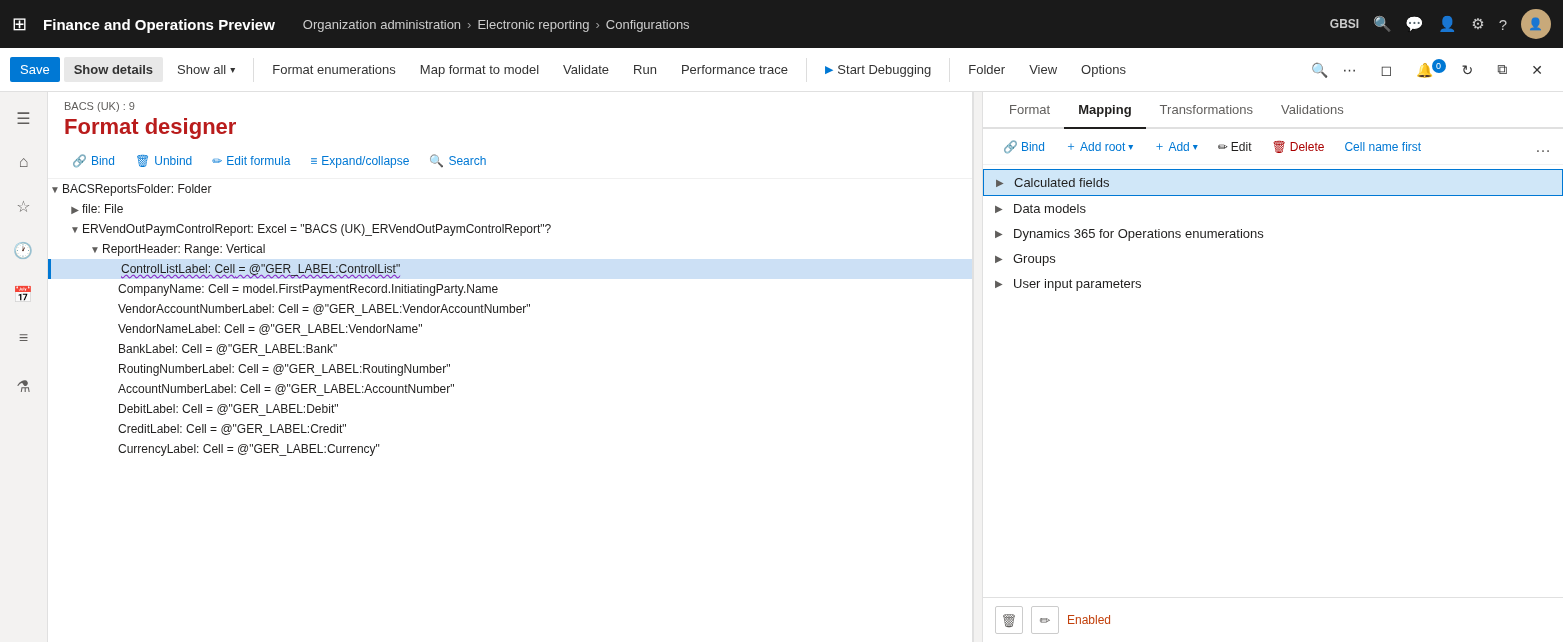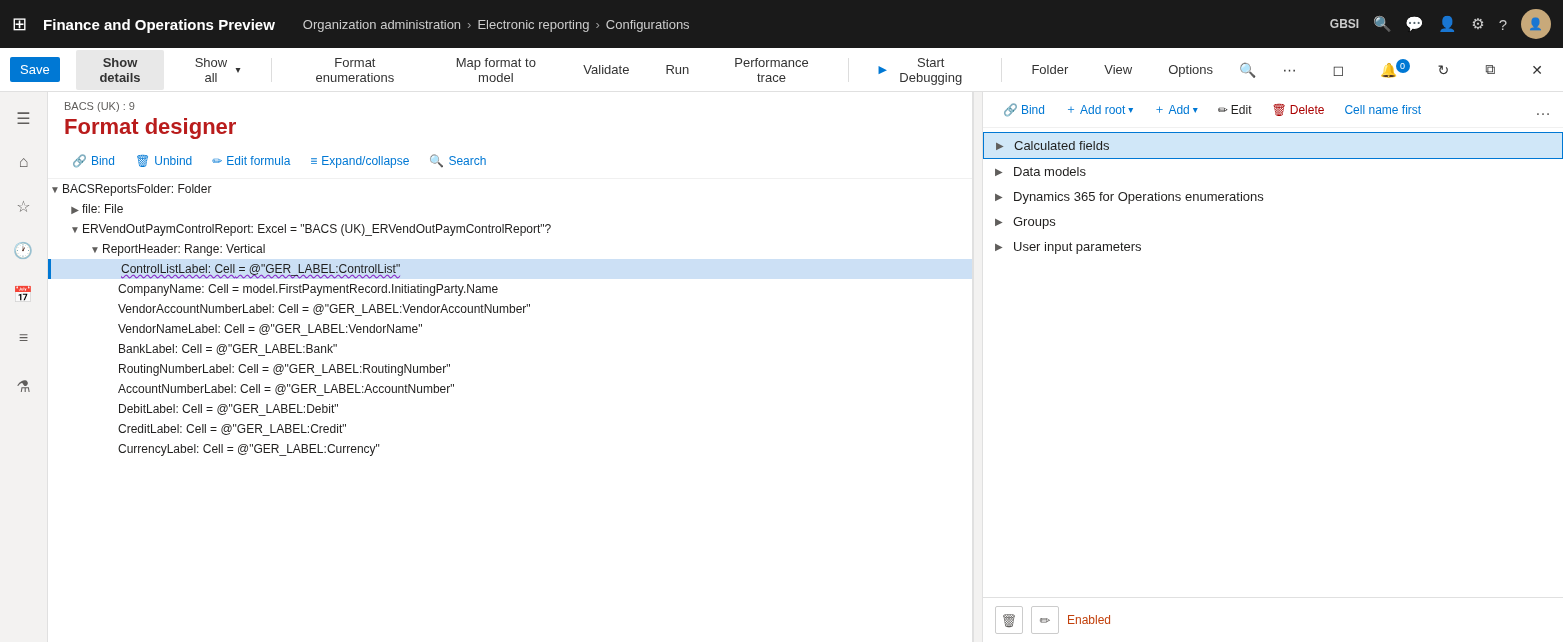--- a/index.html
+++ b/index.html
@@ -24,21 +24,21 @@
     .top-bar .top-icon-btn { cursor: pointer; position: relative; }
 
     
     .toolbar {
       height: 44px;
       background: #ffffff;
       border-bottom: 1px solid #e0e0e0;
       display: flex;
       align-items: center;
       padding: 0 10px;
-      gap: 16px;
+      gap: 4px;
     }
     .toolbar-btn {
       display: flex; align-items: center; gap: 4px;
       padding: 5px 10px; font-size: 13px; cursor: pointer;
       border: none; background: transparent; color: #333;
       border-radius: 2px;
     }
     .toolbar-btn.primary { background: #0078d4; color: white; }
     .toolbar-btn.active-tab { background: #e8e8e8; font-weight: 600; }
     .toolbar-separator { width: 1px; height: 24px; background: #ddd; margin: 0 4px; }
@@ -349,20 +349,26 @@
       <span class="item-text">CurrencyLabel: Cell<currencylabel> = @"GER_LABEL:Currency"</currencylabel></span>
     </div>
         </div>
     </div>
   </div>
 
   <div style="width:10px;background:#f3f2f1;border-left:1px solid #e0e0e0;border-right:1px solid #e0e0e0;"></div>
 
   <div class="right-panel">
 
+    <div class="right-tabs" id="right-tabs-container">
+        <div class="right-tab">Format</div>
+        <div class="right-tab active">Mapping</div>
+        <div class="right-tab">Transformations</div>
+        <div class="right-tab">Validations</div>
+      </div>
 
     <div class="right-sub-toolbar">
       <button class="right-sub-btn">
         <span>🔗</span>
         <span>Bind</span>
       </button>
       <button class="right-sub-btn">
         <span>＋</span>
         <span>Add root</span>
         <span class="toolbar-dropdown-arrow">▾</span>

